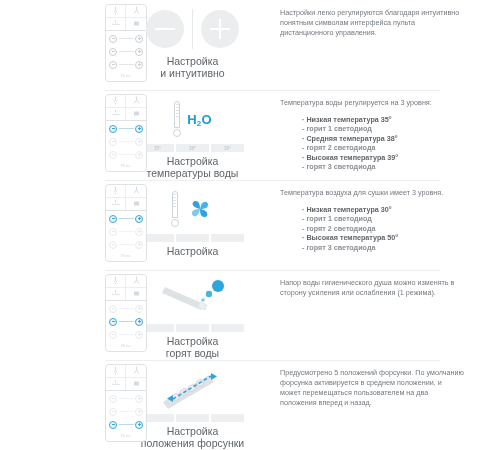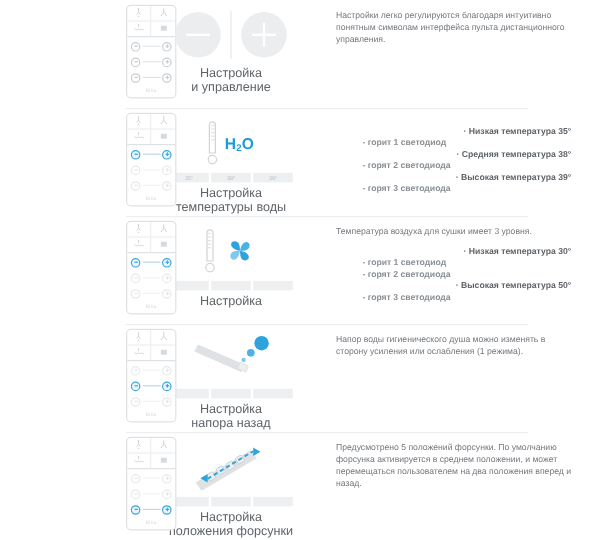--- a/index.html
+++ b/index.html
@@ -243,37 +243,37 @@
   }
   .scale.plain .seg { color: transparent; }
 
   
   .fan svg { display: block; }
 
   
   .body-text {
     flex: 1;
     padding-top: 8px;
-    padding-right: 24px;
+    padding-right: 36px;
     font-size: 7.2px;
     line-height: 10px;
     color: #74797e;
   }
   .body-text p { margin: 0; }
   .lvl-list {
     margin: 7px 0 0 22px;
     padding: 0;
     list-style: none;
   }
   .lvl-list li {
     font-size: 7.2px;
     line-height: 9.4px;
     white-space: nowrap;
   }
-  .lvl-list li.head { font-weight: 700; color: #5f6469; text-align: right; }
+  .lvl-list li.head { font-weight: 700; color: #5f6469; }
   .lvl-list li.sub { color: #8a8f94; font-weight: bold; }
 </style>
 </head>
 <body>
 
 <div class="page">
 
   <div class="section">
     <div class="remote">
       <div class="remote-grid">
@@ -330,21 +330,21 @@
             </div>
           <div class="vsep"></div>
           <div class="circ">
               <span class="bar-h"></span>
               <span class="bar-v"></span>
             </div>
         </div>
       </div>
       <div class="caption">
         <div>Настройка</div>
-        <div>и управление</div>
+        <div>и интуитивно</div>
       </div>
     </div>
 
     <div class="body-text">
       <p>Настройки легко регулируются благодаря интуитивно понятным символам интерфейса пульта дистанционного управления.</p>
     </div>
   </div>
 
   <div class="section">
     <div class="remote">
@@ -414,20 +414,21 @@
         <div class="seg">38°</div>
         <div class="seg">39°</div>
       </div>
       <div class="caption">
         <div>Настройка</div>
         <div>температуры воды</div>
       </div>
     </div>
 
     <div class="body-text">
+      <p>Температура воды регулируется на 3 уровня:</p>
       <ul class="lvl-list">
         <li class="head">· Низкая температура 35°</li>
         <li class="sub">- горит 1 светодиод</li>
         <li class="head">· Средняя температура 38°</li>
         <li class="sub">- горят 2 светодиода</li>
         <li class="head">· Высокая температура 39°</li>
         <li class="sub">- горят 3 светодиода</li>
       </ul>
     </div>
   </div>
@@ -582,21 +583,21 @@
           <circle cx="49" cy="23" r="1.8" fill="#7fc9ee"></circle>
         </svg>
       </div>
       <div class="scale plain">
         <div class="seg"></div>
         <div class="seg"></div>
         <div class="seg"></div>
       </div>
       <div class="caption">
         <div>Настройка</div>
-        <div>напора назад</div>
+        <div>горят воды</div>
       </div>
     </div>
 
     <div class="body-text">
       <p>Напор воды гигиенического душа можно изменять в сторону усиления или ослабления (1 режима).</p>
     </div>
   </div>
 
   <div class="section">
     <div class="remote">

